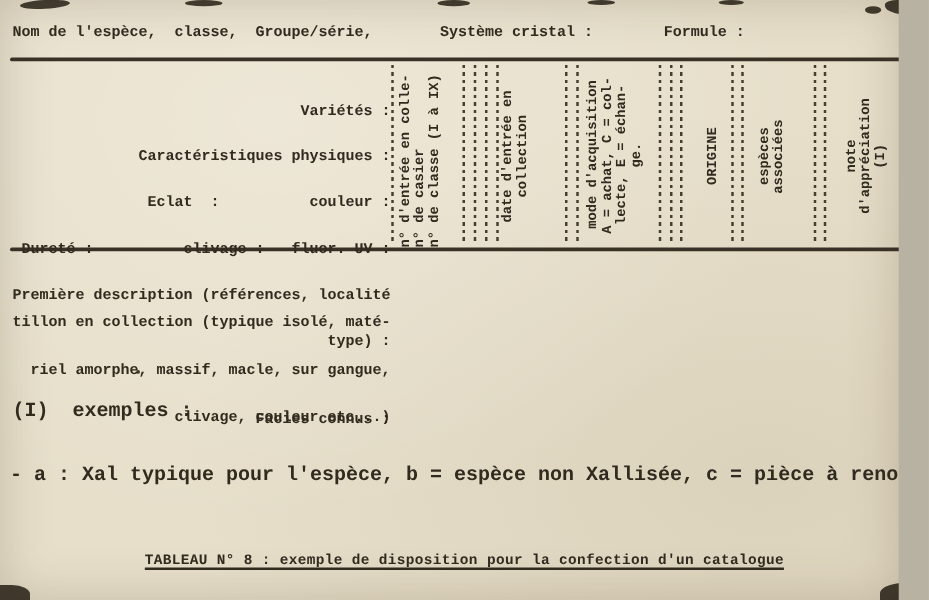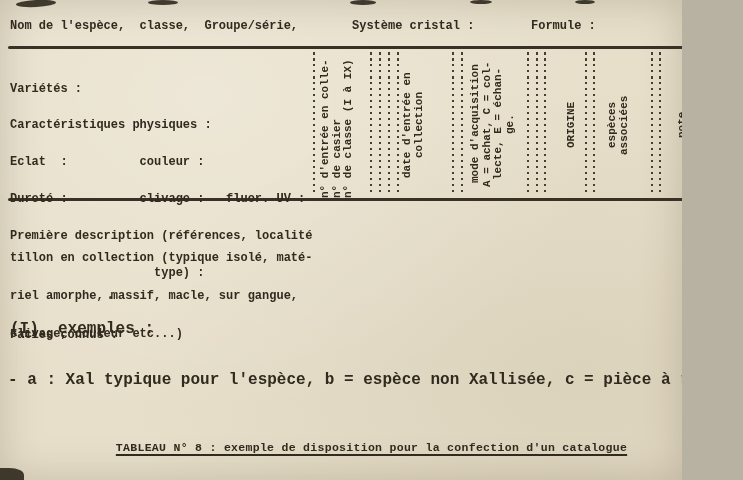--- a/index.html
+++ b/index.html
@@ -1,29 +1,28 @@
 <!DOCTYPE html>
 <html><head>
 <meta charset="utf-8">
 <style>
   html,body{margin:0;padding:0;background:#b8b2a2;}
   #page{
-    position:relative;width:634px;height:480px;overflow:hidden;
+    position:relative;width:719px;height:480px;overflow:hidden;
     background:#e7dfca;
     background-image:
       radial-gradient(ellipse at 30% 20%, rgba(255,255,255,.25), rgba(0,0,0,0) 60%),
       radial-gradient(ellipse at 85% 80%, rgba(120,100,70,.10), rgba(0,0,0,0) 55%);
     box-shadow:inset 0 0 40px rgba(90,75,50,.25);
     font-family:"Liberation Mono","DejaVu Sans Mono",monospace;
-    padding-left:48px;
   }
   .t{position:absolute;white-space:pre;color:#312a1e;font-weight:bold;}
   .sz12{font-size:12px;line-height:12.3px;}
   .sz124{font-size:16px;}
-  .block div{white-space:pre;}
+  .block div{white-space:pre;text-align:right;}
   .rule{position:absolute;height:3px;background:#3a3126;border-radius:2px;}
   .vrule{position:absolute;width:3px;background:#3a3126;}
   .dot{position:absolute;width:2px;top:52px;height:144px;
        background:repeating-linear-gradient(180deg,#473e30 0 2.5px,rgba(0,0,0,0) 2.5px 6px);}
   .vlabel{position:absolute;writing-mode:vertical-rl;transform:rotate(180deg);
           color:#312a1e;font-weight:bold;font-size:11px;line-height:11.6px;}
   .vlabel div{white-space:pre;}
   .vcenter{text-align:center;}
   .caption-wrap{position:absolute;left:0;top:438px;width:743px;text-align:center;}
   .caption{display:inline-block;position:static;font-size:11.5px;letter-spacing:.3px;

